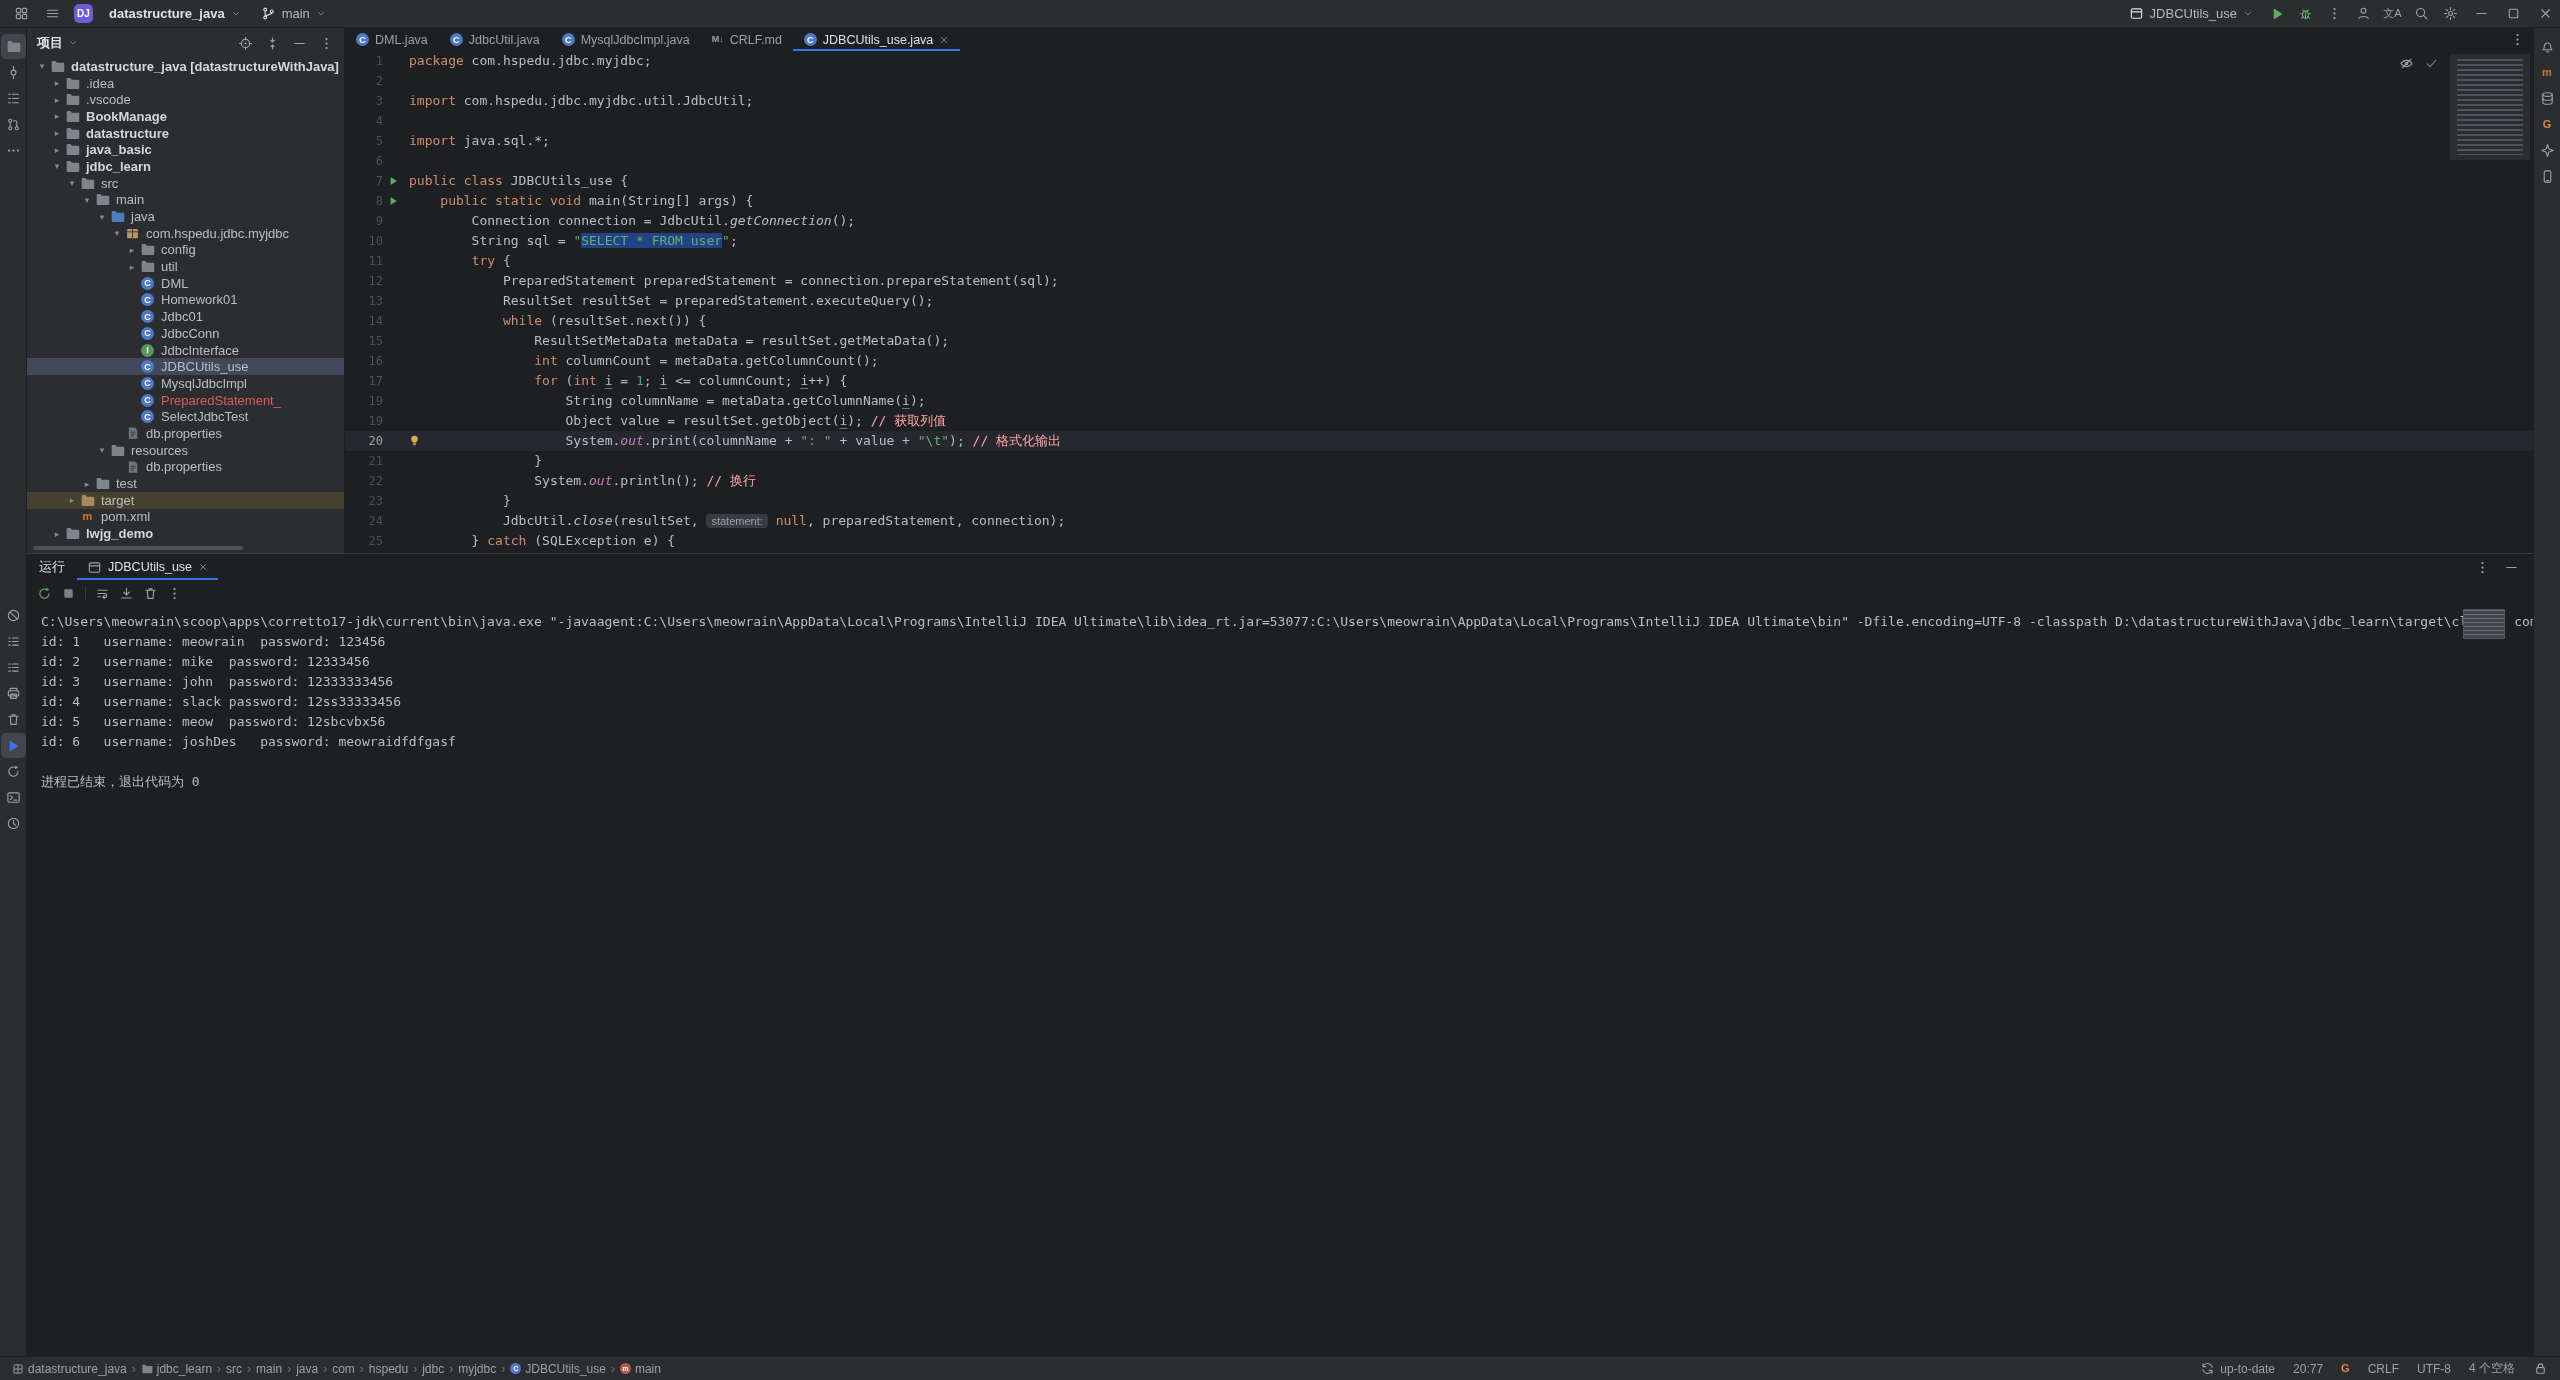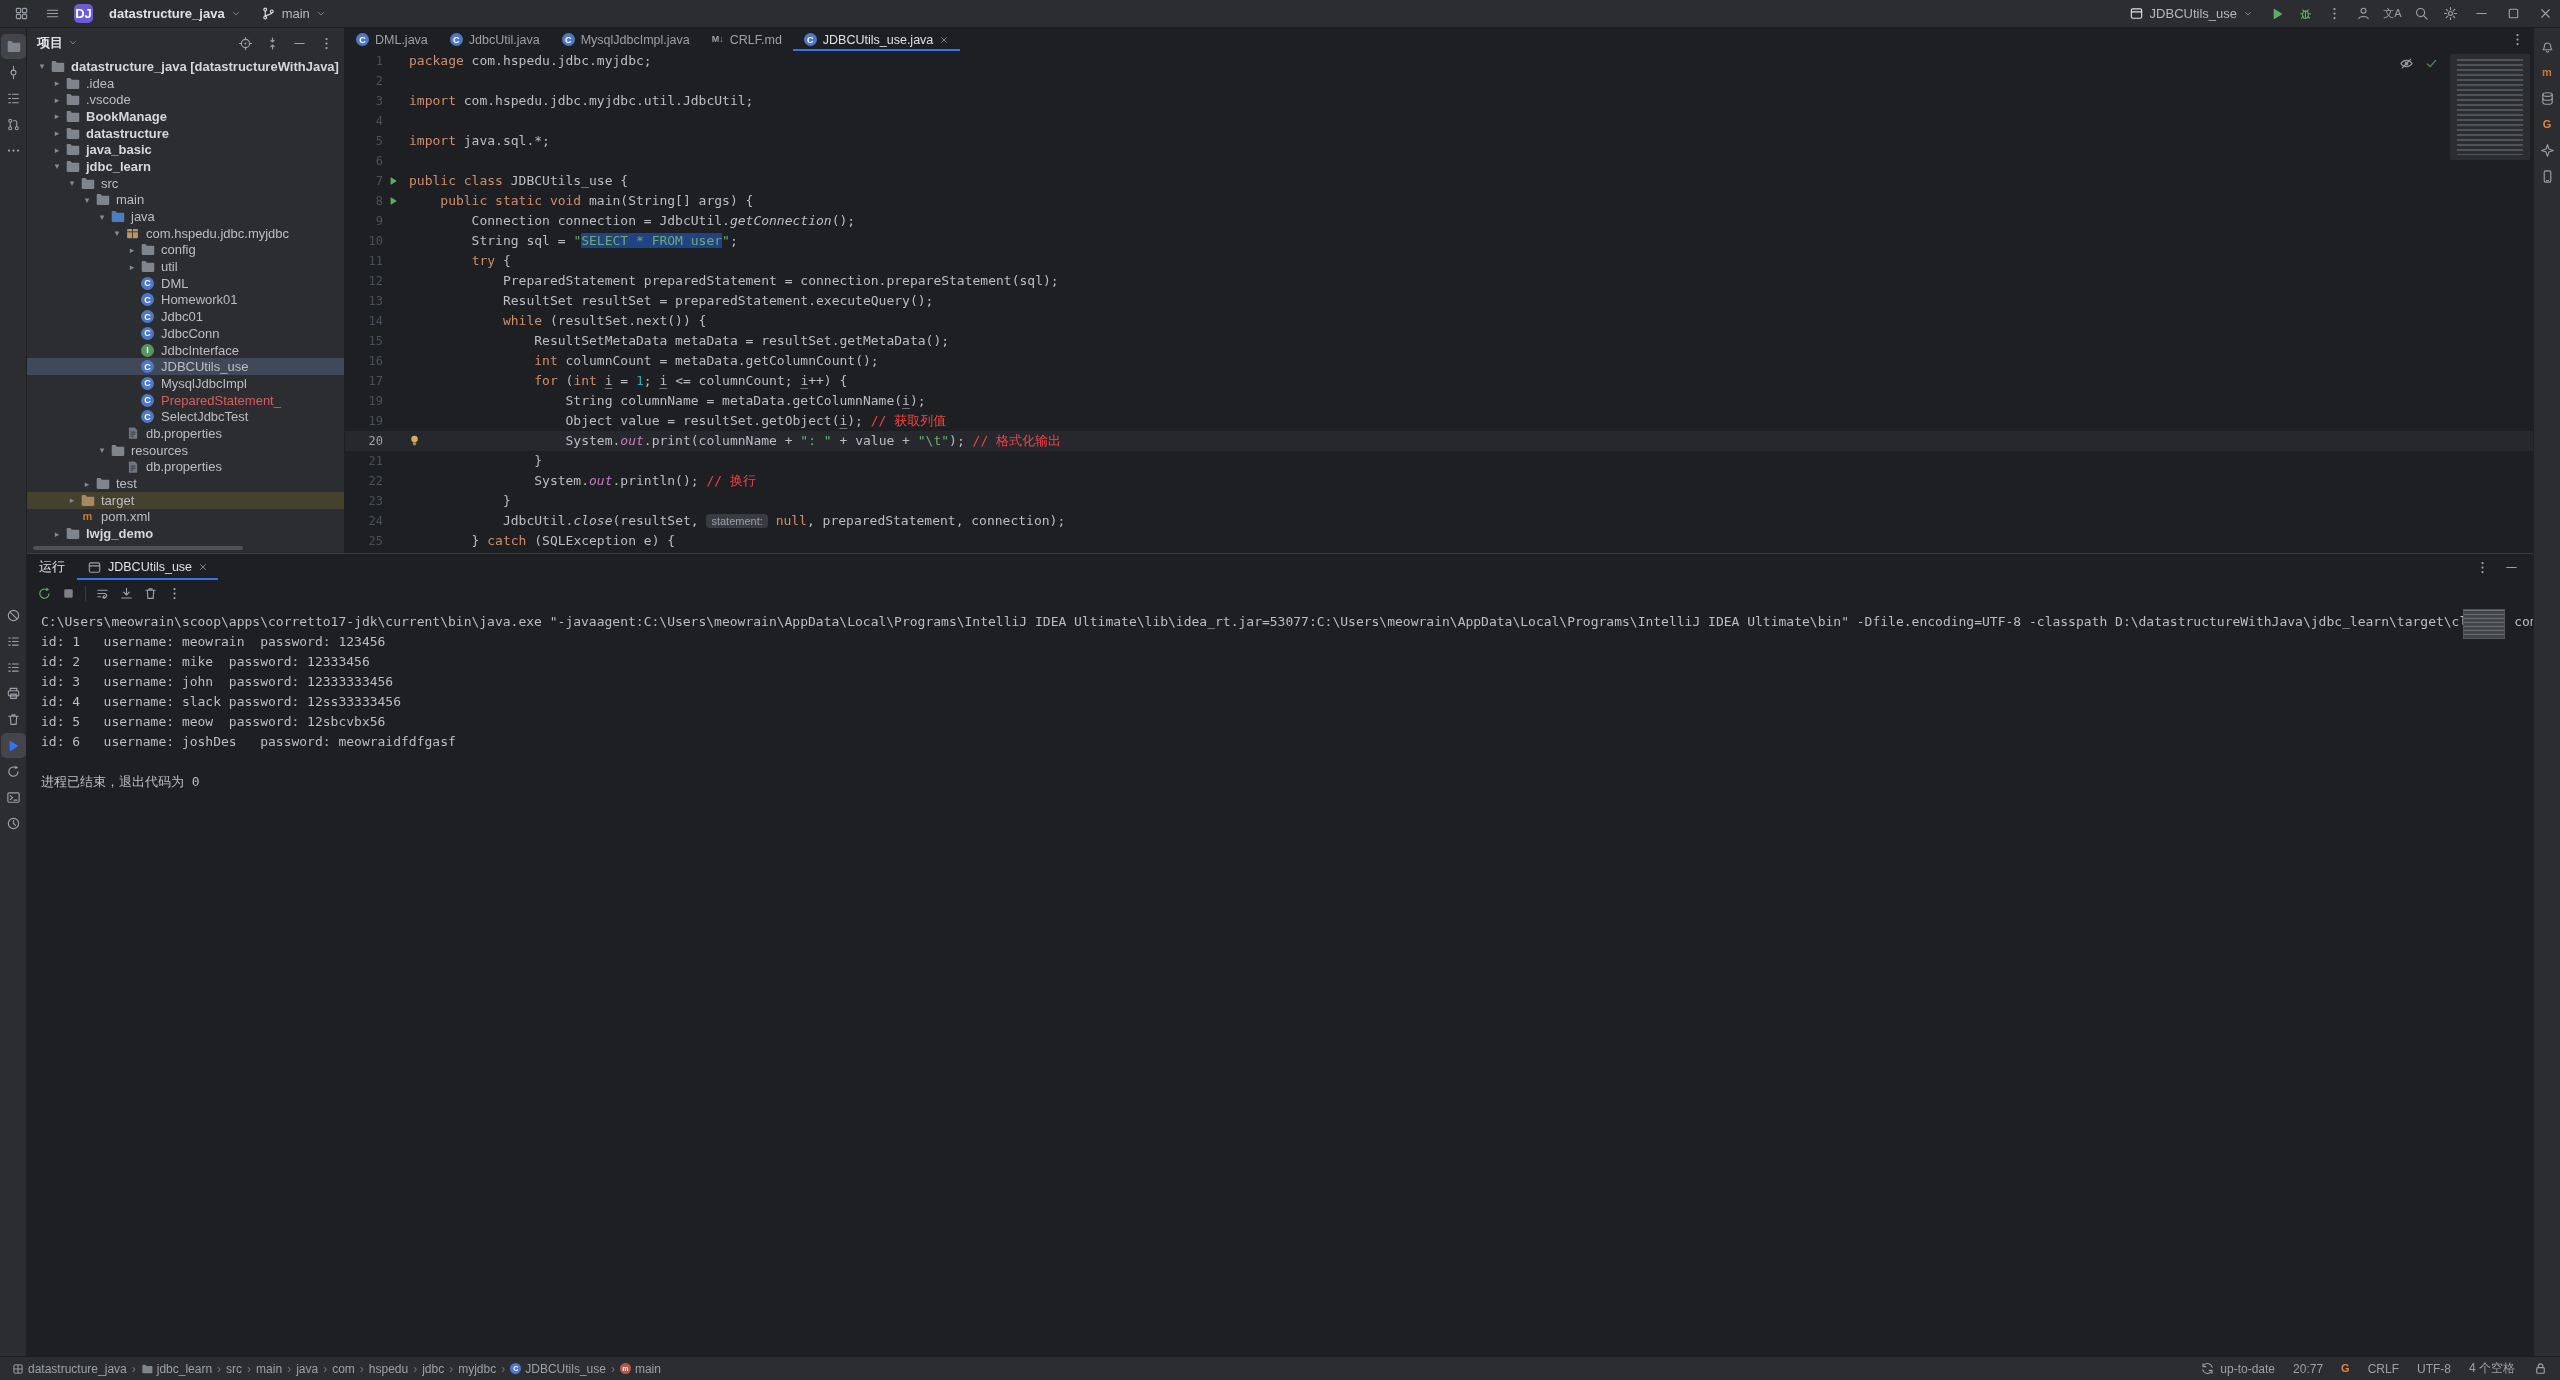--- a/index.html
+++ b/index.html
@@ -6,21 +6,21 @@
   html,body{width:2560px;height:1380px;overflow:hidden}
   body{background:#1e1f22;color:#bcbec4;font-family:"Liberation Sans",sans-serif;font-size:13px}
   .icon{display:inline-flex;align-items:center;justify-content:center}
   svg{display:block}
 
   
   .titlebar{height:28px;background:#2b2d30;display:flex;align-items:center;border-bottom:1px solid #1e1f22;padding-left:8px}
   .tb-left{display:flex;align-items:center;gap:4px}
   .tbi{width:27px;height:24px;display:inline-flex;align-items:center;justify-content:center;color:#9da0a8;border-radius:5px}
   .green{color:#5fad65}
-  .logo{width:19px;height:19px;border-radius:5px;background:#6e5bd6;color:#fff;font-weight:700;font-size:13px;display:inline-flex;align-items:center;justify-content:center;margin:0 4px}
+  .logo{width:19px;height:19px;border-radius:5px;background:#6e5bd6;color:#fff;font-weight:700;font-size:10px;display:inline-flex;align-items:center;justify-content:center;margin:0 4px}
   .tb-widget{display:inline-flex;align-items:center;gap:6px;height:24px;padding:0 8px;border-radius:5px;color:#dfe1e5;cursor:default}
   .chev svg{width:10px;height:10px}
   .chev{color:#9da0a8}
   .strong{font-weight:700}
   .dim{color:#b4b8bf}
   .tb-right{margin-left:auto;display:flex;align-items:center;gap:2px}
   .cjk{font-size:11px;color:#9da0a8}
   .winbtn{width:30px;height:27px;display:inline-flex;align-items:center;justify-content:center;color:#9da0a8}
 
   
@@ -63,21 +63,21 @@
   .editor{flex:1;position:relative;overflow:hidden;font-family:"DejaVu Sans Mono",monospace;font-size:13px}
   .line{display:flex;height:20px;line-height:20px;position:relative}
   .line.current{background:#26282e}
   .line.current .ln{color:#a3a3a3}
   .ln{width:38px;flex:none;text-align:right;color:#4b5059;font-size:12px}
   .runmark{width:20px;flex:none;display:flex;align-items:center;justify-content:center;color:#5fad65}
   .runmark svg{width:10px;height:10px}
   .code{white-space:pre;flex:none;padding-left:6px}
   .tk-k{color:#cf8e6d}
   .tk-s{color:#6aab73}
-  .tk-c{color:#ef4444}
+  .tk-c{color:#fca5a5}
   .tk-n{color:#2aacb8}
   .tk-i{font-style:italic}
   .tk-f{color:#c77dbb;font-style:italic}
   .tk-u{text-decoration:underline;text-underline-offset:3px;text-decoration-color:#6f737a}
   .tk-sel{background:#214283;color:#6aab73}
   .tk-h{background:#393b40;color:#9ba0aa;border-radius:4px;padding:1px 5px;font-size:11px;font-family:"Liberation Sans",sans-serif}
   .bulb{position:absolute;left:63px;top:3px}
   .ebadges{position:absolute;top:5px;right:94px;display:flex;gap:10px;align-items:center;color:#9da0a8}
   .ebadges .ok{color:#57965c}
   .minimap{position:absolute;top:3px;right:3px;width:80px;height:106px;background:#2b2d30;border-radius:2px}

